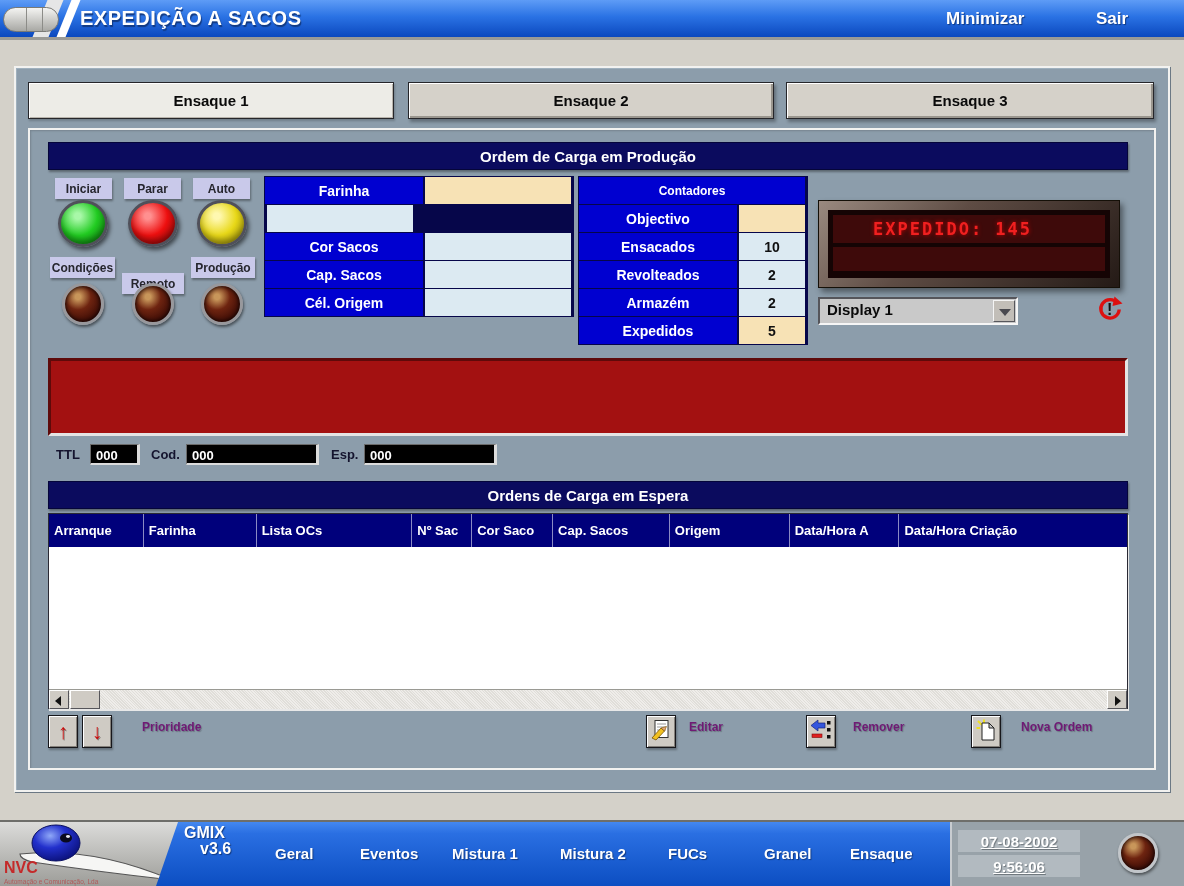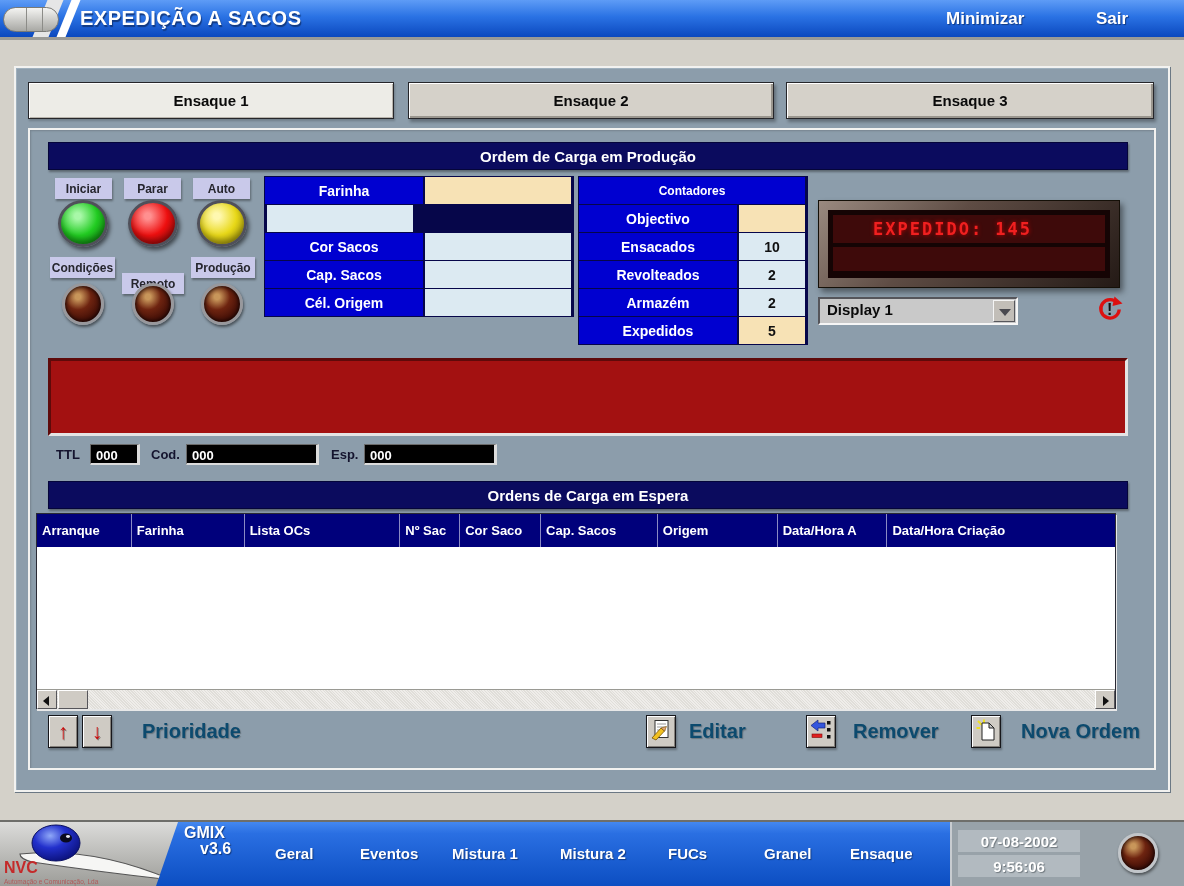--- a/index.html
+++ b/index.html
@@ -97,21 +97,21 @@
 
   
   .sfield-label { top:447px; color:#14142E; font-weight:bold; font-size:13px; }
   .sfield { top:444px; height:21px; background:#000; color:#FFF; font-weight:bold; font-size:13px;
     padding:3px 0 0 5px; border:1px solid #6A6A6A; border-right:3px solid #DCDCDC; border-bottom:2px solid #DCDCDC; }
   .ttl-l { left:56px; } .ttl-f { left:90px;  width:50px; }
   .cod-l { left:151px;} .cod-f { left:186px; width:133px; }
   .esp-l { left:331px;} .esp-f { left:364px; width:133px; }
 
   
-  .table { left:36px; top:513px; width:1080px; height:196px; border:1px solid #2A2A34;
+  .table { left:48px; top:513px; width:1080px; height:196px; border:1px solid #2A2A34;
     box-shadow:1px 2px 0 #E8E8E8; background:#FFF; }
   .thead { display:flex; height:33px; background:#00007B; }
   .th { color:#FFF; font-weight:bold; font-size:13px; line-height:33px; padding-left:5px;
     border-right:1px solid #8A8AC4; overflow:hidden; white-space:nowrap; }
   .tbody { height:142px; background:#FFF; }
   .hscroll { position:relative; height:20px; background:#E4E2DE;
     background-image:repeating-linear-gradient(45deg,#EFEDEA 0 1px,#E0DED9 1px 2px); border-top:1px solid #9A9A94; }
   .sc-btn { position:absolute; top:0; width:20px; height:19px; background:#CFCBC4; cursor:pointer;
     border:1px solid; border-color:#FFFFFF #55555A #55555A #FFFFFF; }
   .sc-left { left:0; } .sc-right { right:0; }
@@ -120,42 +120,42 @@
   .tri { position:absolute; width:0; height:0; top:5px; }
   .tri-l { left:5px; border-top:5px solid transparent; border-bottom:5px solid transparent; border-right:6px solid #111; }
   .tri-r { left:7px; border-top:5px solid transparent; border-bottom:5px solid transparent; border-left:6px solid #111; }
 
   
   .act-btn { top:715px; width:30px; height:33px; background:#CFCBC4; cursor:pointer;
     border:1px solid #17171B; box-shadow:inset 1px 1px 0 #FFFFFF, inset -1px -1px 0 #84807A, 1px 2px 2px rgba(0,0,0,.3);
     display:flex; align-items:center; justify-content:center; }
   .pri-up { left:48px; } .pri-down { left:82px; }
   .red-arrow { color:#CC0808; font-size:21px; font-weight:bold; line-height:1; text-shadow:1px 1px 0 rgba(0,0,0,.4); }
-  .act-label { top:720px; color:#0c4a6e; font-weight:bold; font-size:20px; text-shadow:1px 1px 1px rgba(0,0,0,.25); }
+  .act-label { top:720px; color:#701a75; font-weight:bold; font-size:12px; text-shadow:1px 1px 1px rgba(0,0,0,.25); }
   .lbl-pri { left:142px; } .lbl-edit { left:689px; } .lbl-rem { left:853px; } .lbl-new { left:1021px; }
   .ibtn-edit { left:646px; } .ibtn-rem { left:806px; } .ibtn-new { left:971px; }
 
   
   .footer { left:0; top:820px; width:1184px; height:66px;
     background:linear-gradient(180deg,#4488F0 0%,#2A6FE2 18%,#0C4EC2 100%); border-top:2px solid #6E6E6A; }
   .foot-gray { position:absolute; left:0; top:0; width:190px; height:64px;
     background:linear-gradient(180deg,#DCDCDA,#9C9C98);
     clip-path:polygon(0 0, 178px 0, 156px 64px, 0 64px); }
   .gmix { position:absolute; left:184px; top:3px; color:#FFF; font-weight:bold; font-size:16px;
     text-shadow:1px 1px 1px #123A82; line-height:16px; }
   .gmix .ver { padding-left:16px; }
   .nav-item { position:absolute; top:23px; color:#FFF; font-weight:bold; font-size:15px; cursor:pointer;
     text-shadow:1px 1px 1px #123A82; }
   .nav0 { left:275px; } .nav1 { left:360px; } .nav2 { left:452px; } .nav3 { left:560px; }
   .nav4 { left:668px; } .nav5 { left:764px; } .nav6 { left:850px; }
   .foot-right { position:absolute; left:950px; top:0; width:234px; height:64px; background:#98A2A9;
     border-left:2px solid #C8CCD0; }
   .dt-badge { position:absolute; left:6px; width:122px; height:22px; background:#B2BAC0;
     color:#FFF; font-weight:bold; font-size:15px; display:flex; align-items:center; justify-content:center;
-    text-shadow:1px 1px 1px #70787E; }
+    text-shadow:1px 1px 1px #70787E;text-decoration:underline; }
   .dt-date { top:8px; } .dt-time { top:33px; }
   .foot-lamp { position:absolute; left:166px; top:11px; width:40px; height:40px; border-radius:50%;
     border:3px solid #C2C6CA;
     background:radial-gradient(circle at 36% 30%, #C8965A 8%, #6E2410 38%, #380A05 80%, #1E0402 100%);
     box-shadow:inset 0 0 5px #000, 1px 2px 3px rgba(0,0,0,.5); }
 
   
   .nvc-text { position:absolute; left:4px; top:40px; color:#C42A2A; font-weight:bold; font-size:16px; line-height:12px; }
   .nvc-sub  { position:absolute; left:4px; top:56px; color:#B05858; font-size:6.5px; }
 </style>

